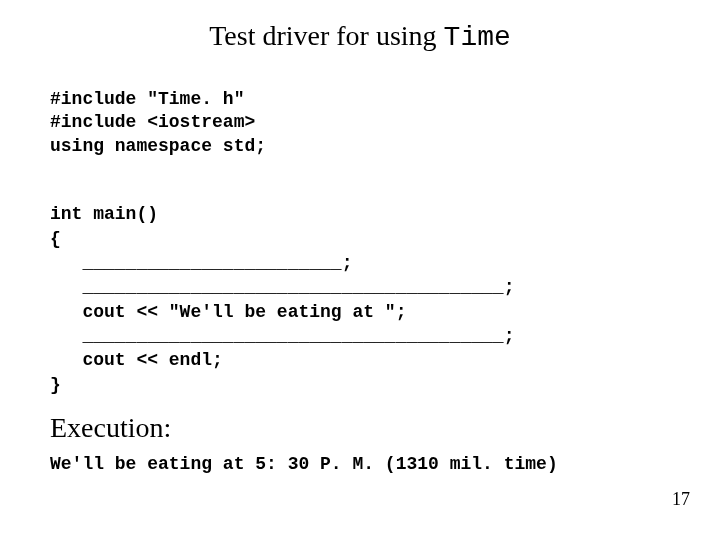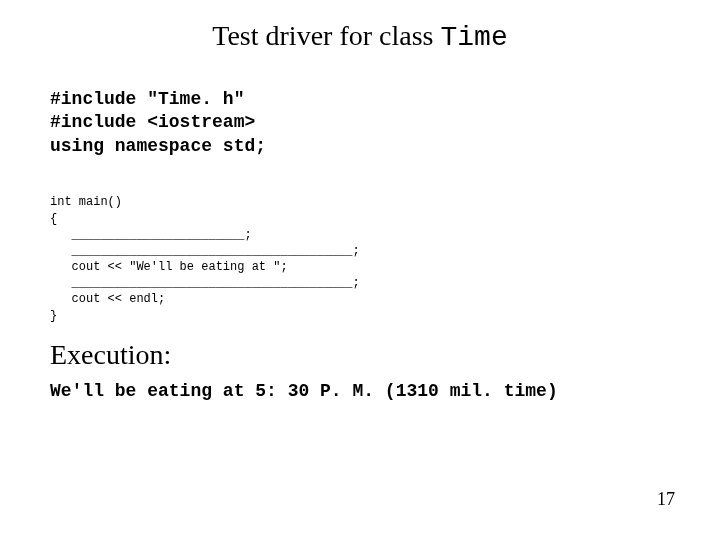--- a/index.html
+++ b/index.html
@@ -24,50 +24,50 @@
     .code-block {
       font-family: 'Courier New', Courier, monospace;
       font-size: 18px;
       font-weight: bold;
       line-height: 1.3;
       white-space: pre;
       margin-bottom: 20px;
     }
     .code-block2 {
       font-family: 'Courier New', Courier, monospace;
-      font-size: 12px;
-      font-weight: normal;
+      font-size: 18px;
+      font-weight: bold;
       line-height: 1.35;
       white-space: pre;
     }
     .exec-label {
       font-family: 'Times New Roman', Times, serif;
       font-size: 28px;
       margin-top: 15px;
       margin-bottom: 10px;
       font-weight: normal;
     }
     .output {
       font-family: 'Courier New', Courier, monospace;
       font-size: 18px;
       font-weight: bold;
     }
     .page-num {
       position: absolute;
       bottom: 30px;
-      right: 45px;
+      right: 30px;
       font-family: 'Times New Roman', Times, serif;
       font-size: 18px;
     }
   </style>
 </head>
 <body>
 
 <div class="title">
-  <span>Test driver for class </span><span class="mono">Time</span>
+  <span>Test driver for using </span><span class="mono">Time</span>
 </div>
 
 <div class="code-block">#include "Time. h"
 #include &lt;iostream&gt;
 using namespace std;</div>
 
 <div class="code-block2">
 <span>int main()
 {</span>
 <span>   ________________________;</span>

